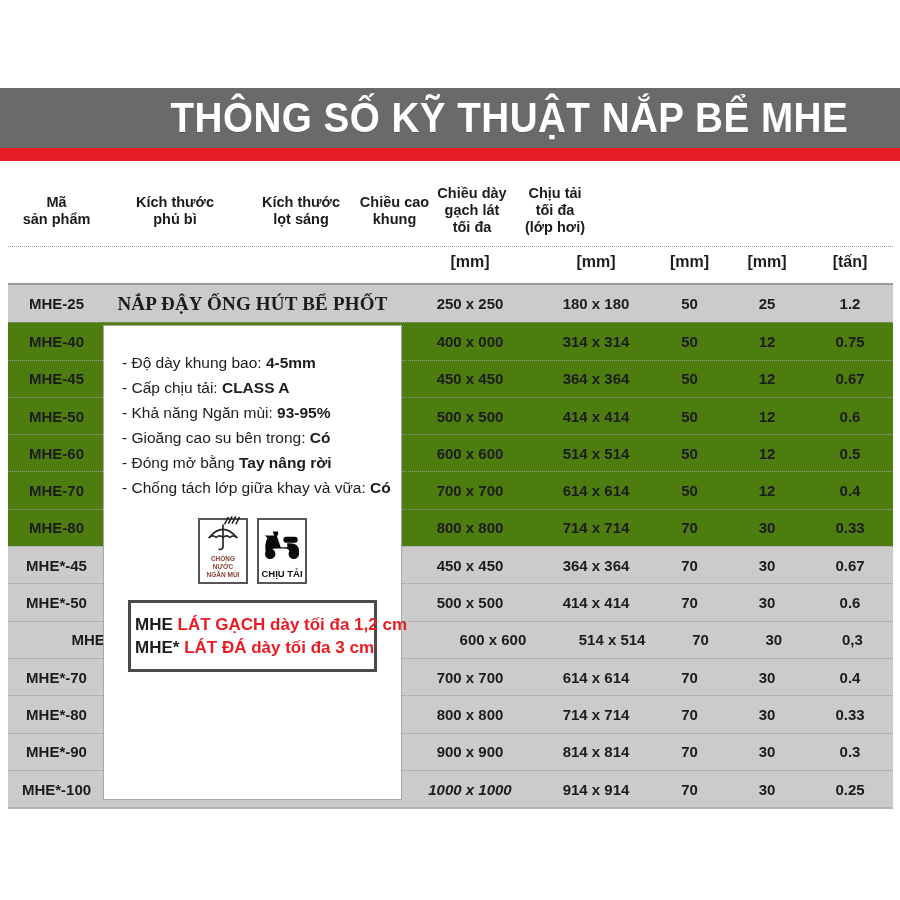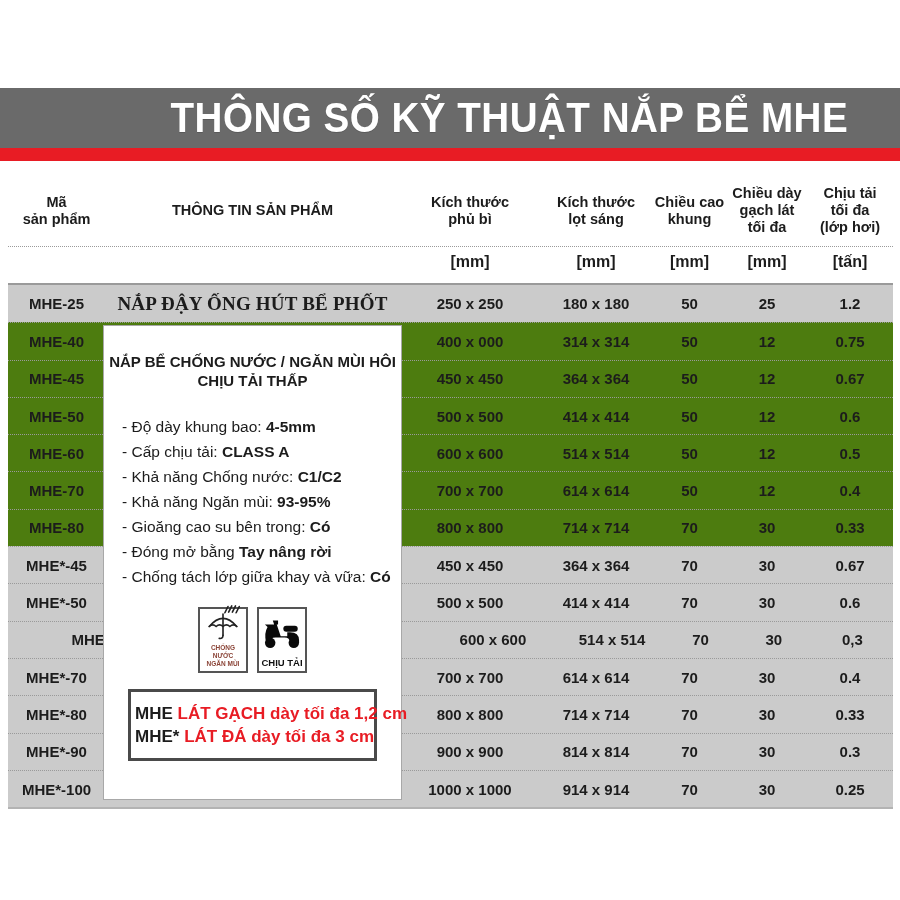--- a/index.html
+++ b/index.html
@@ -57,21 +57,20 @@
 
   <div class="band">
     <div class="band-title">THÔNG SỐ KỸ THUẬT NẮP BỂ MHE</div>
   </div>
   <div class="stripe"></div>
 
   <div class="thead">
     <div class="col-titles">
         <div class="col-title" style="width: 97px;">Mã
 sản phẩm</div>
-        <div class="col-title" style="width: 295px;">THÔNG TIN SẢN PHẨM</div>
         <div class="col-title" style="width: 140px;">Kích thước
 phủ bì</div>
         <div class="col-title" style="width: 112px;">Kích thước
 lọt sáng</div>
         <div class="col-title" style="width: 75px;">Chiều cao
 khung</div>
         <div class="col-title" style="width: 80px;">Chiều dày
 gạch lát
 tối đa</div>
         <div class="col-title" style="width: 86px;">Chịu tải
@@ -203,37 +202,32 @@
     <div class="cell" style="width: 295px;"></div>
     <div class="cell" style="width: 140px;">900 x 900</div>
     <div class="cell" style="width: 112px;">814 x 814</div>
     <div class="cell" style="width: 75px;">70</div>
     <div class="cell" style="width: 80px;">30</div>
     <div class="cell" style="width: 86px;">0.3</div>
   </div>
       <div class="trow shade-gray">
     <div class="cell" style="width: 97px;">MHE*-100</div>
     <div class="cell" style="width: 295px;"></div>
-    <div class="cell" style="width: 140px;">1000 x 1000</div>
+    <div class="cell" style="width: 140px; font-style: italic;">1000 x 1000</div>
     <div class="cell" style="width: 112px;">914 x 914</div>
     <div class="cell" style="width: 75px;">70</div>
     <div class="cell" style="width: 80px;">30</div>
     <div class="cell" style="width: 86px;">0.25</div>
   </div>
     </div>
 
   <div class="info-box">
-    <div class="info-title">
-      <div>NẮP BỂ CHỐNG NƯỚC / NGĂN MÙI HÔI</div>
-      <div>CHỊU TẢI THẤP</div>
-    </div>
     <ul class="spec-list">
         <li class="spec-item"><span class="lbl">- Độ dày khung bao: </span><b class="val">4-5mm</b></li>
         <li class="spec-item"><span class="lbl">- Cấp chịu tải: </span><b class="val">CLASS A</b></li>
-        <li class="spec-item"><span class="lbl">- Khả năng Chống nước: </span><b class="val">C1/C2</b></li>
         <li class="spec-item"><span class="lbl">- Khả năng Ngăn mùi: </span><b class="val">93-95%</b></li>
         <li class="spec-item"><span class="lbl">- Gioăng cao su bên trong: </span><b class="val">Có</b></li>
         <li class="spec-item"><span class="lbl">- Đóng mở bằng </span><b class="val">Tay nâng rời</b></li>
         <li class="spec-item"><span class="lbl">- Chống tách lớp giữa khay và vữa: </span><b class="val">Có</b></li>
       </ul>
     <div class="icons-row">
       <div class="icon-box">
         <div class="icon-art">
           <svg width="40" height="40" viewBox="0 0 64 64" fill="none" stroke="#222" stroke-width="2.6" stroke-linecap="round">
             <path d="M10 36 Q32 10 54 36"></path>

